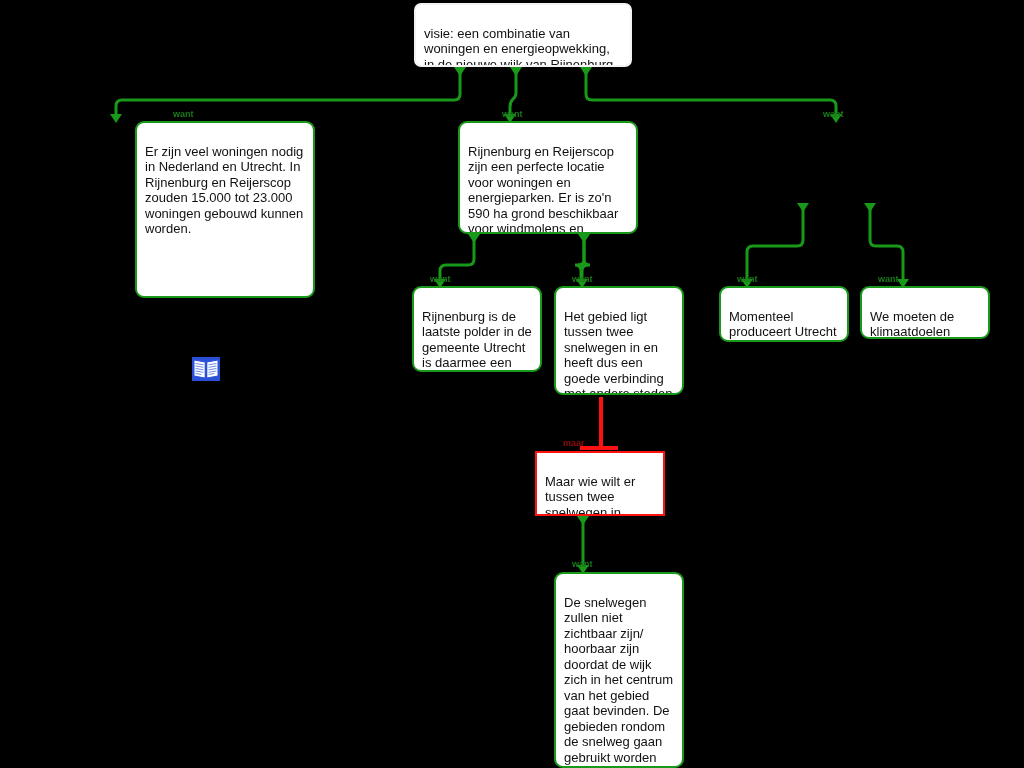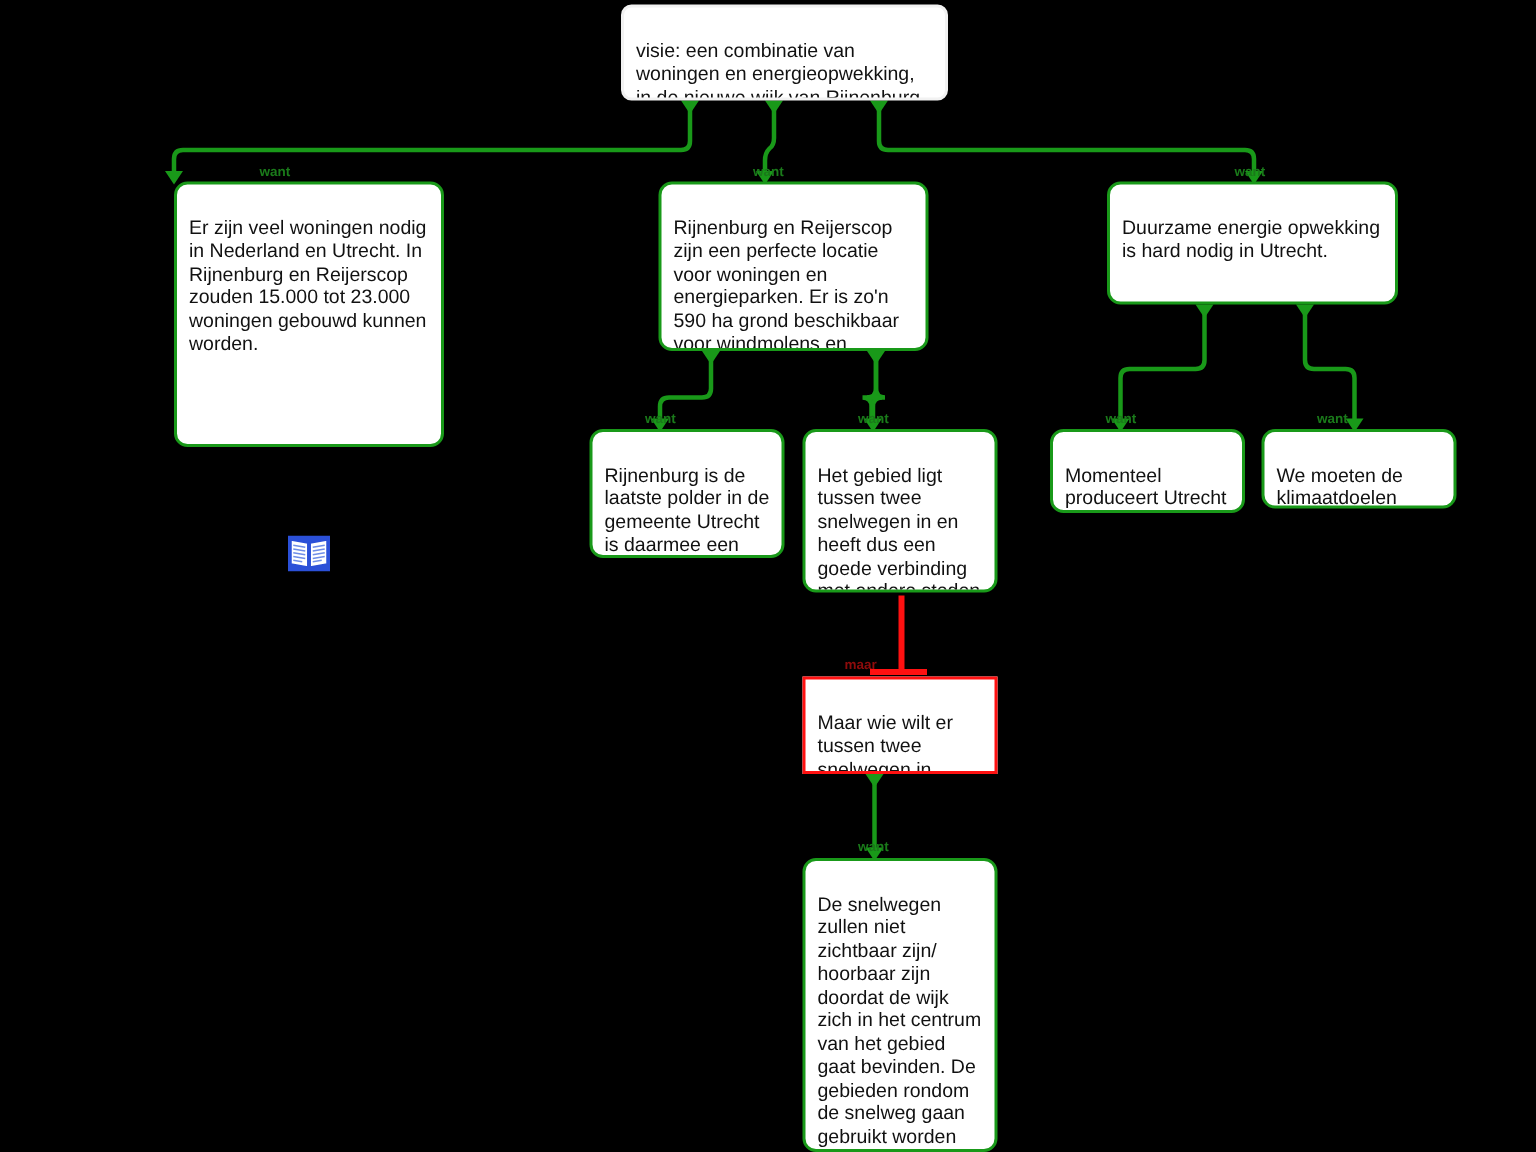--- a/index.html
+++ b/index.html
@@ -34,20 +34,21 @@
     white-space: pre-line;
     overflow: hidden;
   }
   .node-root {
     border: 2px solid #f2f2f2;
     border-radius: 7px;
   }
   .node-reason {
     border: 2px solid #199919;
     border-radius: 9px;
+    margin-left: 19px;
   }
   .node-objection {
     border: 2px solid #ff1111;
     border-radius: 0px;
   }
   .edge-label {
     position: absolute;
     font-size: 9px;
     font-weight: bold;
     letter-spacing: 0px;
@@ -141,23 +142,20 @@
   </div>
 
   <div class="node node-reason" style="left:116px; top:121px; width:180px; height:177px;">
     <span>Er zijn veel woningen nodig in Nederland en Utrecht. In Rijnenburg en Reijerscop zouden 15.000 tot 23.000 woningen gebouwd kunnen worden.</span>
   </div>
 
   <div class="node node-reason" style="left:439px; top:121px; width:180px; height:113px;">
     <span>Rijnenburg en Reijerscop zijn een perfecte locatie voor woningen en energieparken. Er is zo'n 590 ha grond beschikbaar voor windmolens en zonnepanelen.</span>
   </div>
 
-  <div class="node node-reason" style="left:738px; top:121px; width:194px; height:82px;">
-    <span>Duurzame energie opwekking is hard nodig in Utrecht.</span>
-  </div>
 
   <div class="node node-reason" style="left:393px; top:286px; width:130px; height:86px;">
     <span>Rijnenburg is de laatste polder in de gemeente Utrecht is daarmee een perfecte locatie.</span>
   </div>
 
   <div class="node node-reason" style="left:535px; top:286px; width:130px; height:109px;">
     <span>Het gebied ligt tussen twee snelwegen in en heeft dus een goede verbinding met andere steden in het land.</span>
   </div>
 
   <div class="node node-reason" style="left:700px; top:286px; width:130px; height:56px;">

